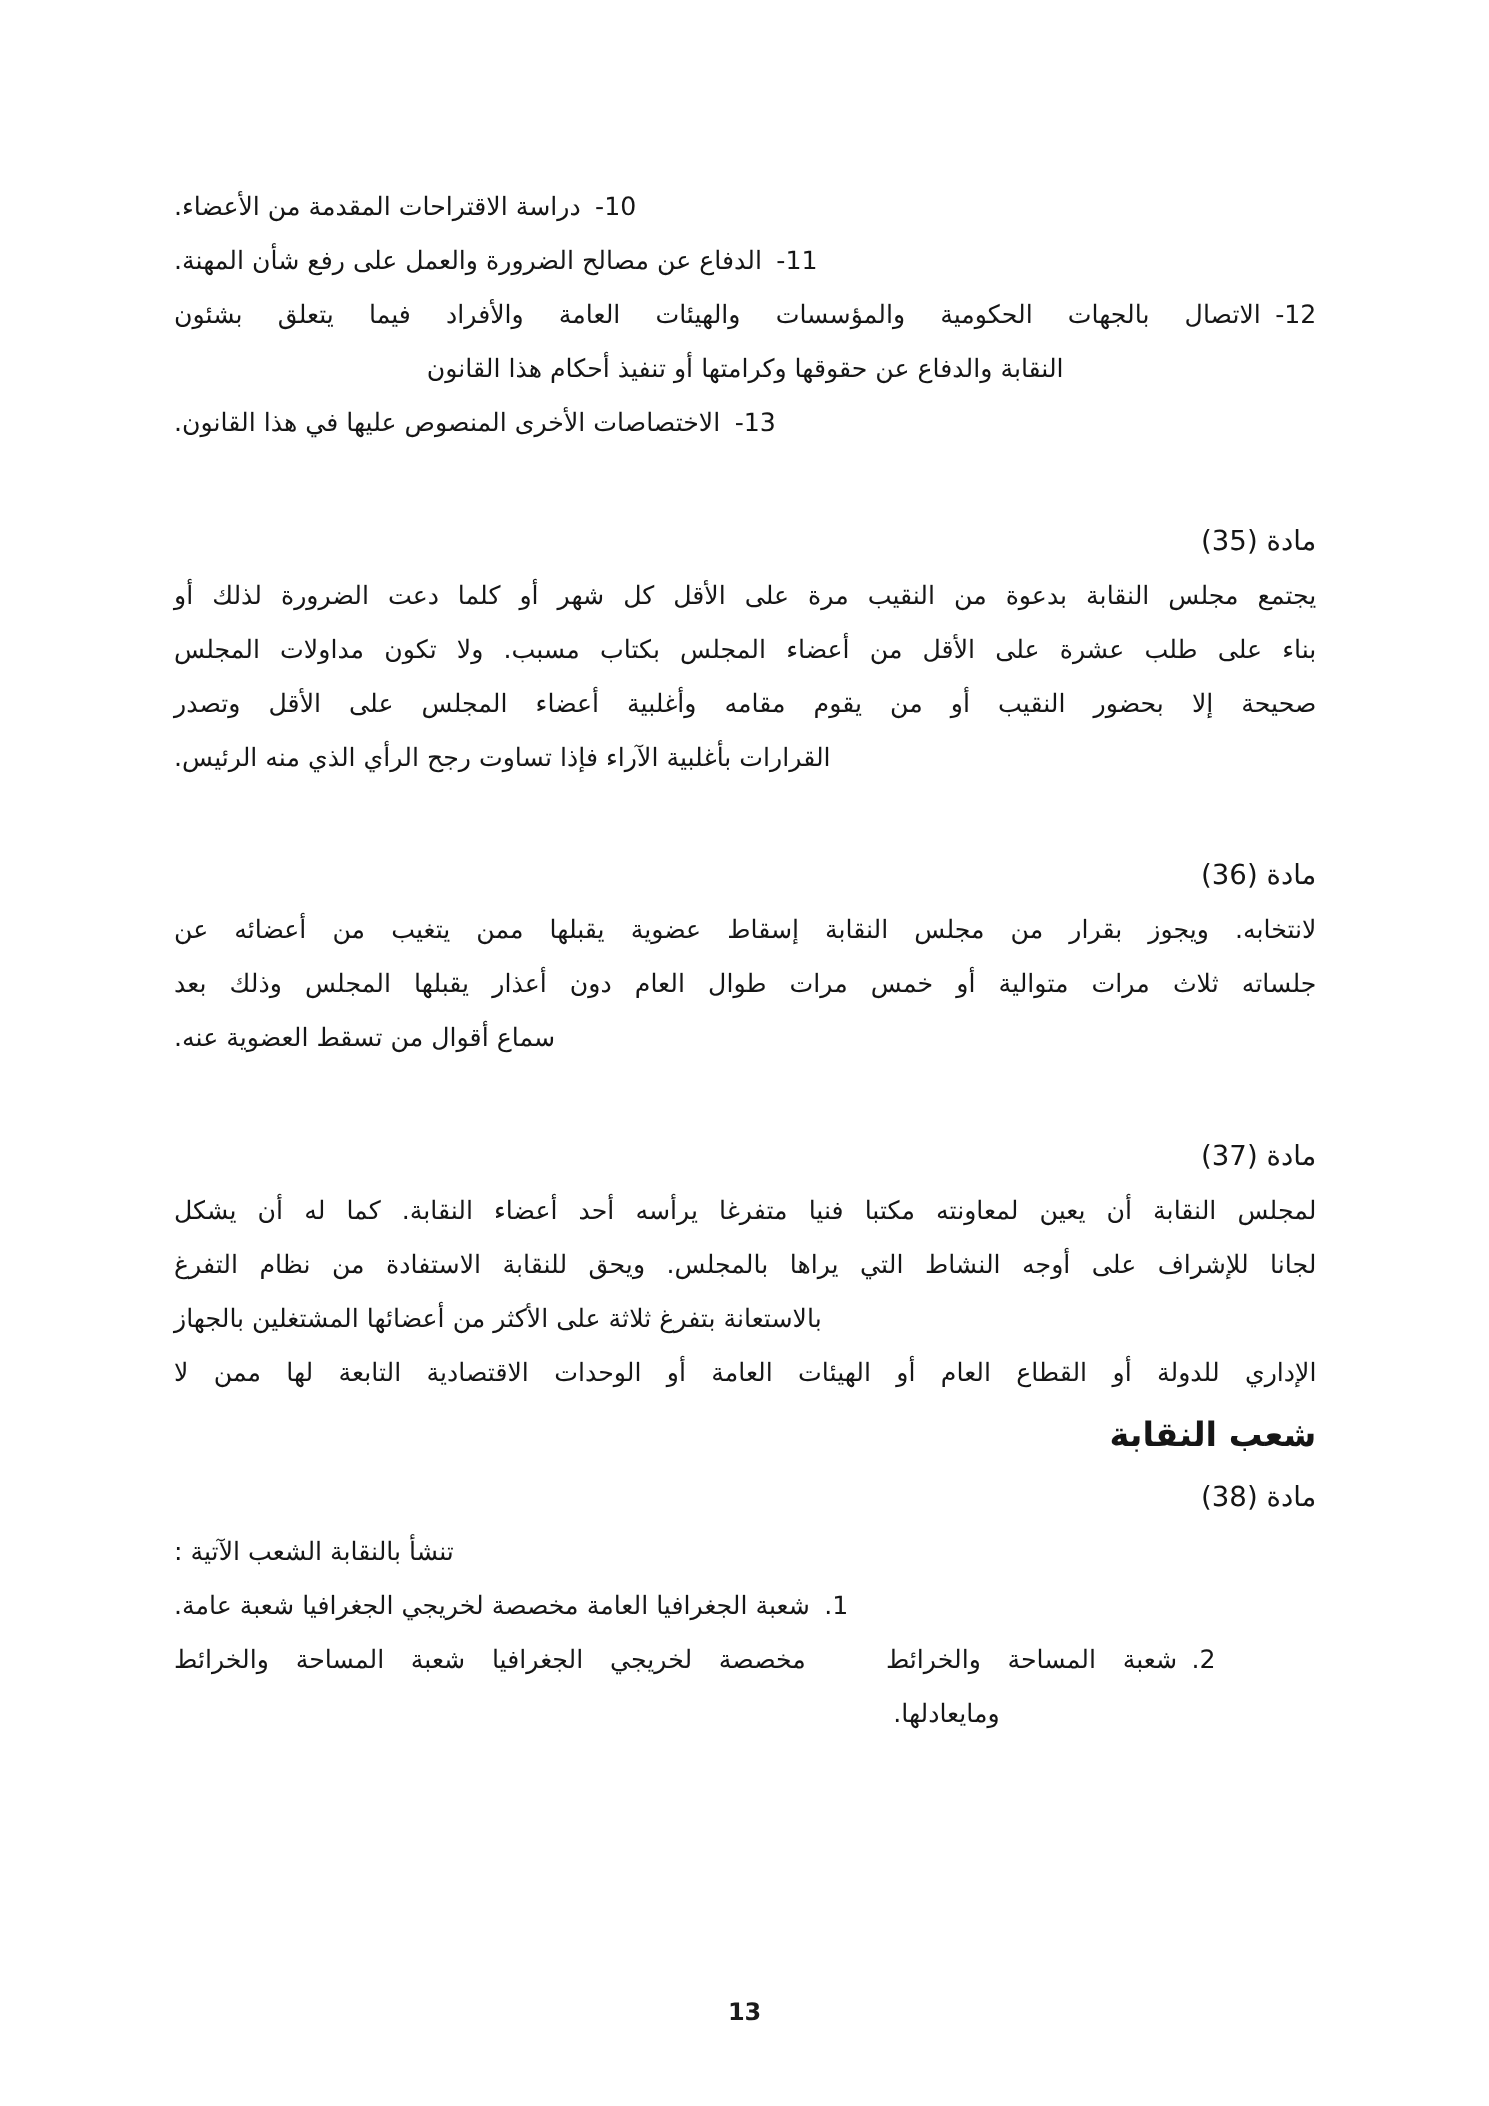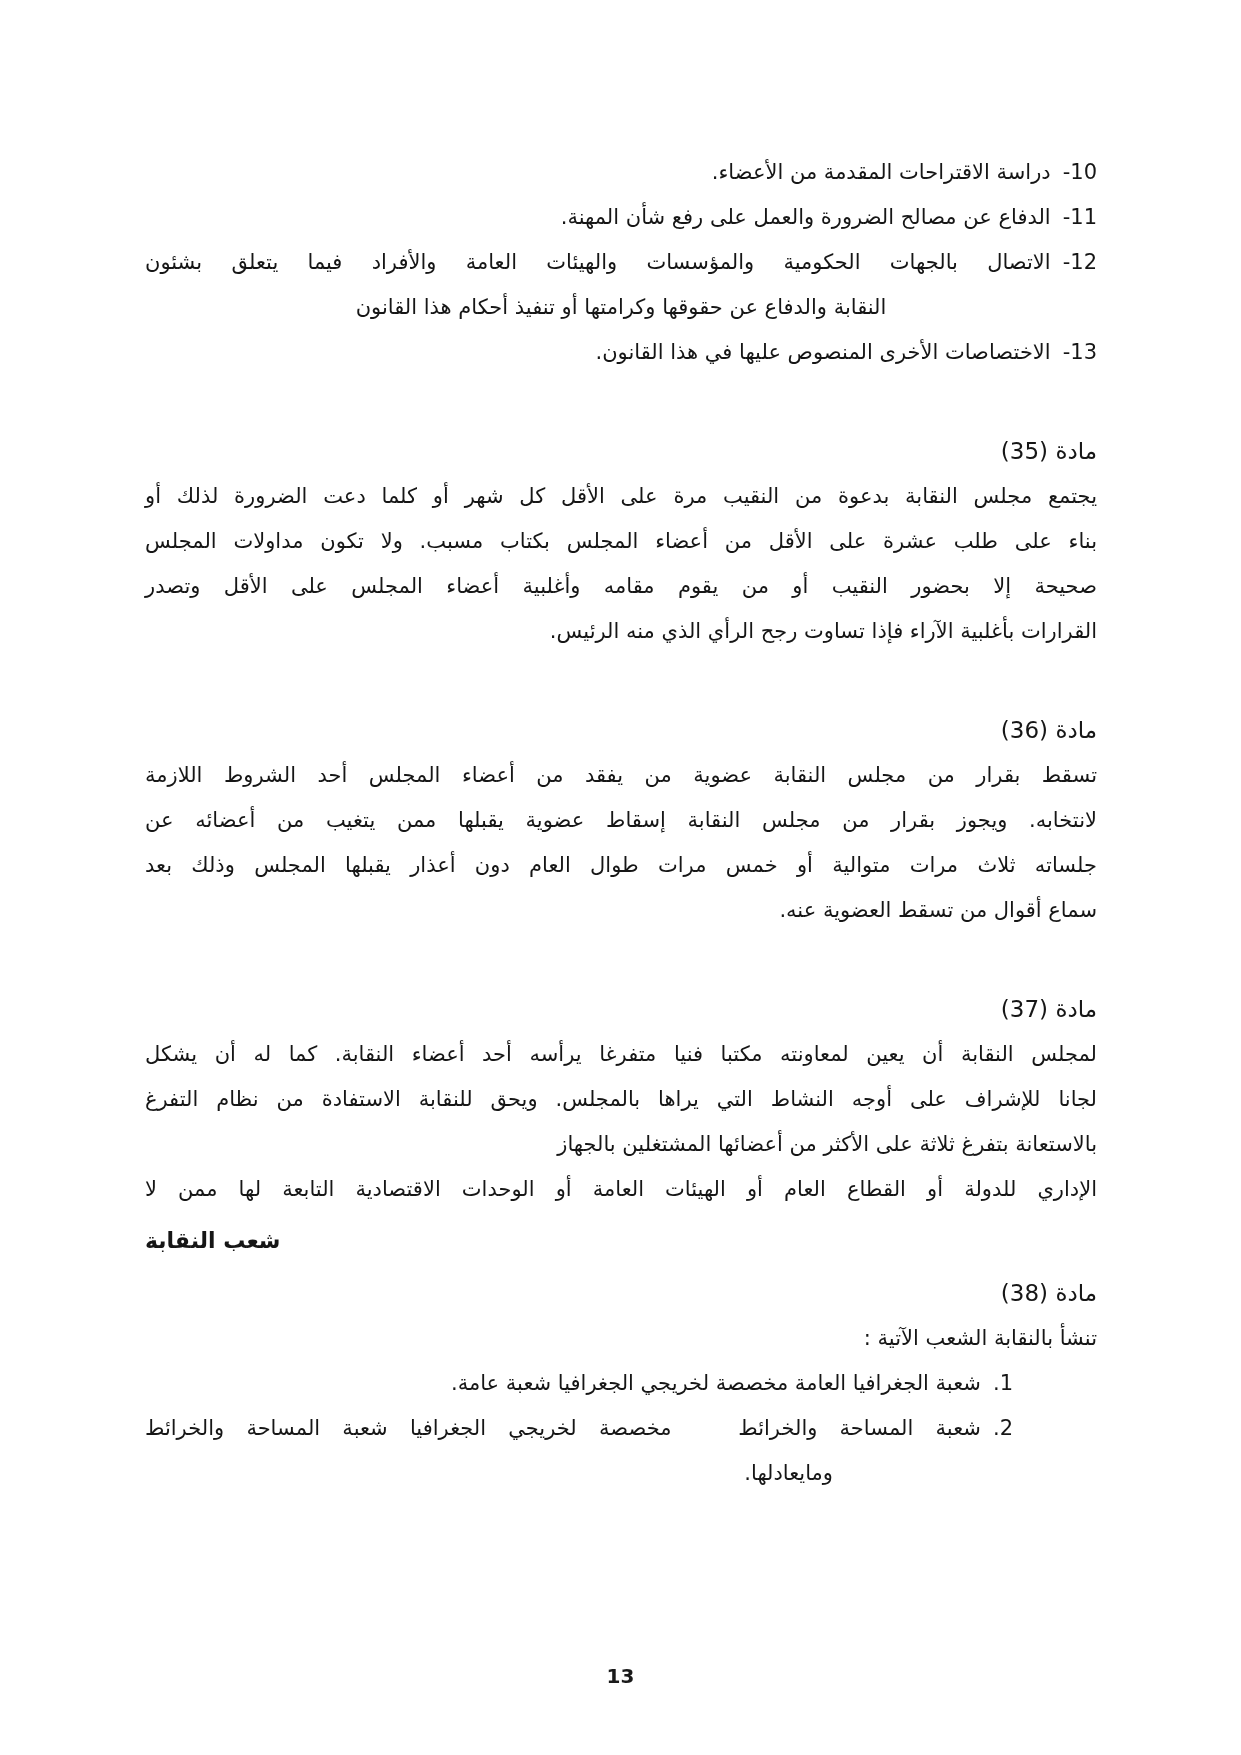--- a/index.html
+++ b/index.html
@@ -14,37 +14,37 @@
     color: #161616;
     overflow: hidden;
   }
   .content {
     padding: 150px 144px 0 145px;
     font-size: 21px;
     line-height: 45px;
   }
   .line { text-align: right; }
   .just { text-align: justify; text-align-last: justify; }
-  .end  { text-align: right; }
+  .end  { text-align: left; }
   .center { text-align: center; }
   .num { margin-left: 12px; white-space: nowrap; }
   .article { margin-top: 54px; }
   .article-title {
     margin: 0;
     font-size: 23px;
     font-weight: normal;
     line-height: 45px;
     text-align: right;
   }
   .section-heading {
     margin: 6px 0 0 0;
-    font-size: 22px;
+    font-size: 28px;
     font-weight: bold;
     line-height: 45px;
-    text-align: left;
+    text-align: right;
   }
   .article-38 { margin-top: 8px; }
   .list38 .line { padding-right: 84px; }
   .list38 .hang {
     padding-right: 264px;
     text-align: right;
     text-align-last: right;
   }
   .page-number {
     position: absolute;
@@ -83,21 +83,20 @@
     <section class="article">
       <h2 class="article-title">مادة (35)</h2>
       <div class="line just">يجتمع مجلس النقابة بدعوة من النقيب مرة على الأقل كل شهر أو كلما دعت الضرورة لذلك أو</div>
       <div class="line just">بناء على طلب عشرة على الأقل من أعضاء المجلس بكتاب مسبب. ولا تكون مداولات المجلس</div>
       <div class="line just">صحيحة إلا بحضور النقيب أو من يقوم مقامه وأغلبية أعضاء المجلس على الأقل وتصدر</div>
       <div class="line end">القرارات بأغلبية الآراء فإذا تساوت رجح الرأي الذي منه الرئيس.</div>
     </section>
 
     <section class="article">
       <h2 class="article-title">مادة (36)</h2>
-      <div class="line just">تسقط بقرار من مجلس النقابة عضوية من يفقد من أعضاء المجلس أحد الشروط اللازمة</div>
       <div class="line just">لانتخابه. ويجوز بقرار من مجلس النقابة إسقاط عضوية يقبلها ممن يتغيب من أعضائه عن</div>
       <div class="line just">جلساته ثلاث مرات متوالية أو خمس مرات طوال العام دون أعذار يقبلها المجلس وذلك بعد</div>
       <div class="line end">سماع أقوال من تسقط العضوية عنه.</div>
     </section>
 
     <section class="article">
       <h2 class="article-title">مادة (37)</h2>
       <div class="line just">لمجلس النقابة أن يعين لمعاونته مكتبا فنيا متفرغا يرأسه أحد أعضاء النقابة. كما له أن يشكل</div>
       <div class="line just">لجانا للإشراف على أوجه النشاط التي يراها بالمجلس. ويحق للنقابة الاستفادة من نظام التفرغ</div>
       <div class="line end">بالاستعانة بتفرغ ثلاثة على الأكثر من أعضائها المشتغلين بالجهاز</div>

